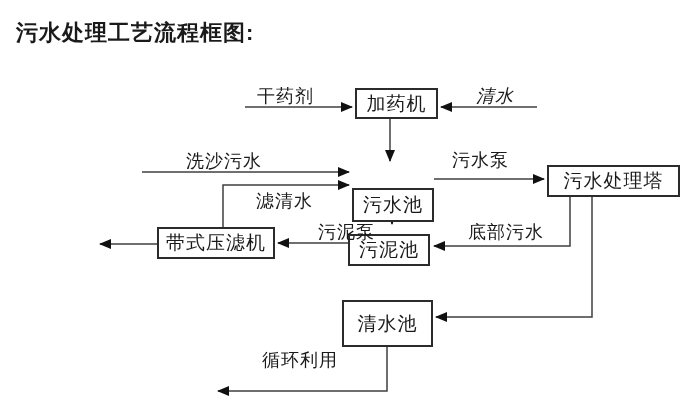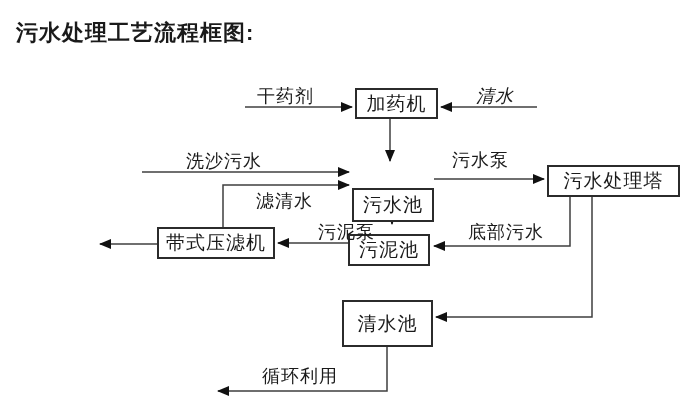--- a/index.html
+++ b/index.html
@@ -67,15 +67,15 @@
   <div class="node" style="left:348px;top:234px;width:82px;height:32px;">污泥池</div>
   <div class="node" style="left:342px;top:300px;width:91px;height:47px;">清水池</div>
 
   <div class="edge-label" style="left:257px;top:84px;">干药剂</div>
   <div class="edge-label" style="left:476px;top:84px;font-style:italic;">清水</div>
   <div class="edge-label" style="left:170px;top:149px;margin-left:16px;">洗沙污水</div>
   <div class="edge-label" style="left:256px;top:189px;">滤清水</div>
   <div class="edge-label" style="left:452px;top:148px;">污水泵</div>
   <div class="edge-label" style="left:284px;top:220px;margin-left:34px;">污泥泵</div>
   <div class="edge-label" style="left:468px;top:220px;">底部污水</div>
-  <div class="edge-label" style="left:262px;top:364px;text-align:center;">循环利用</div>
+  <div class="edge-label" style="left:262px;top:348px;text-align:center;">循环利用</div>
 
 </div>
 
 </body></html>

